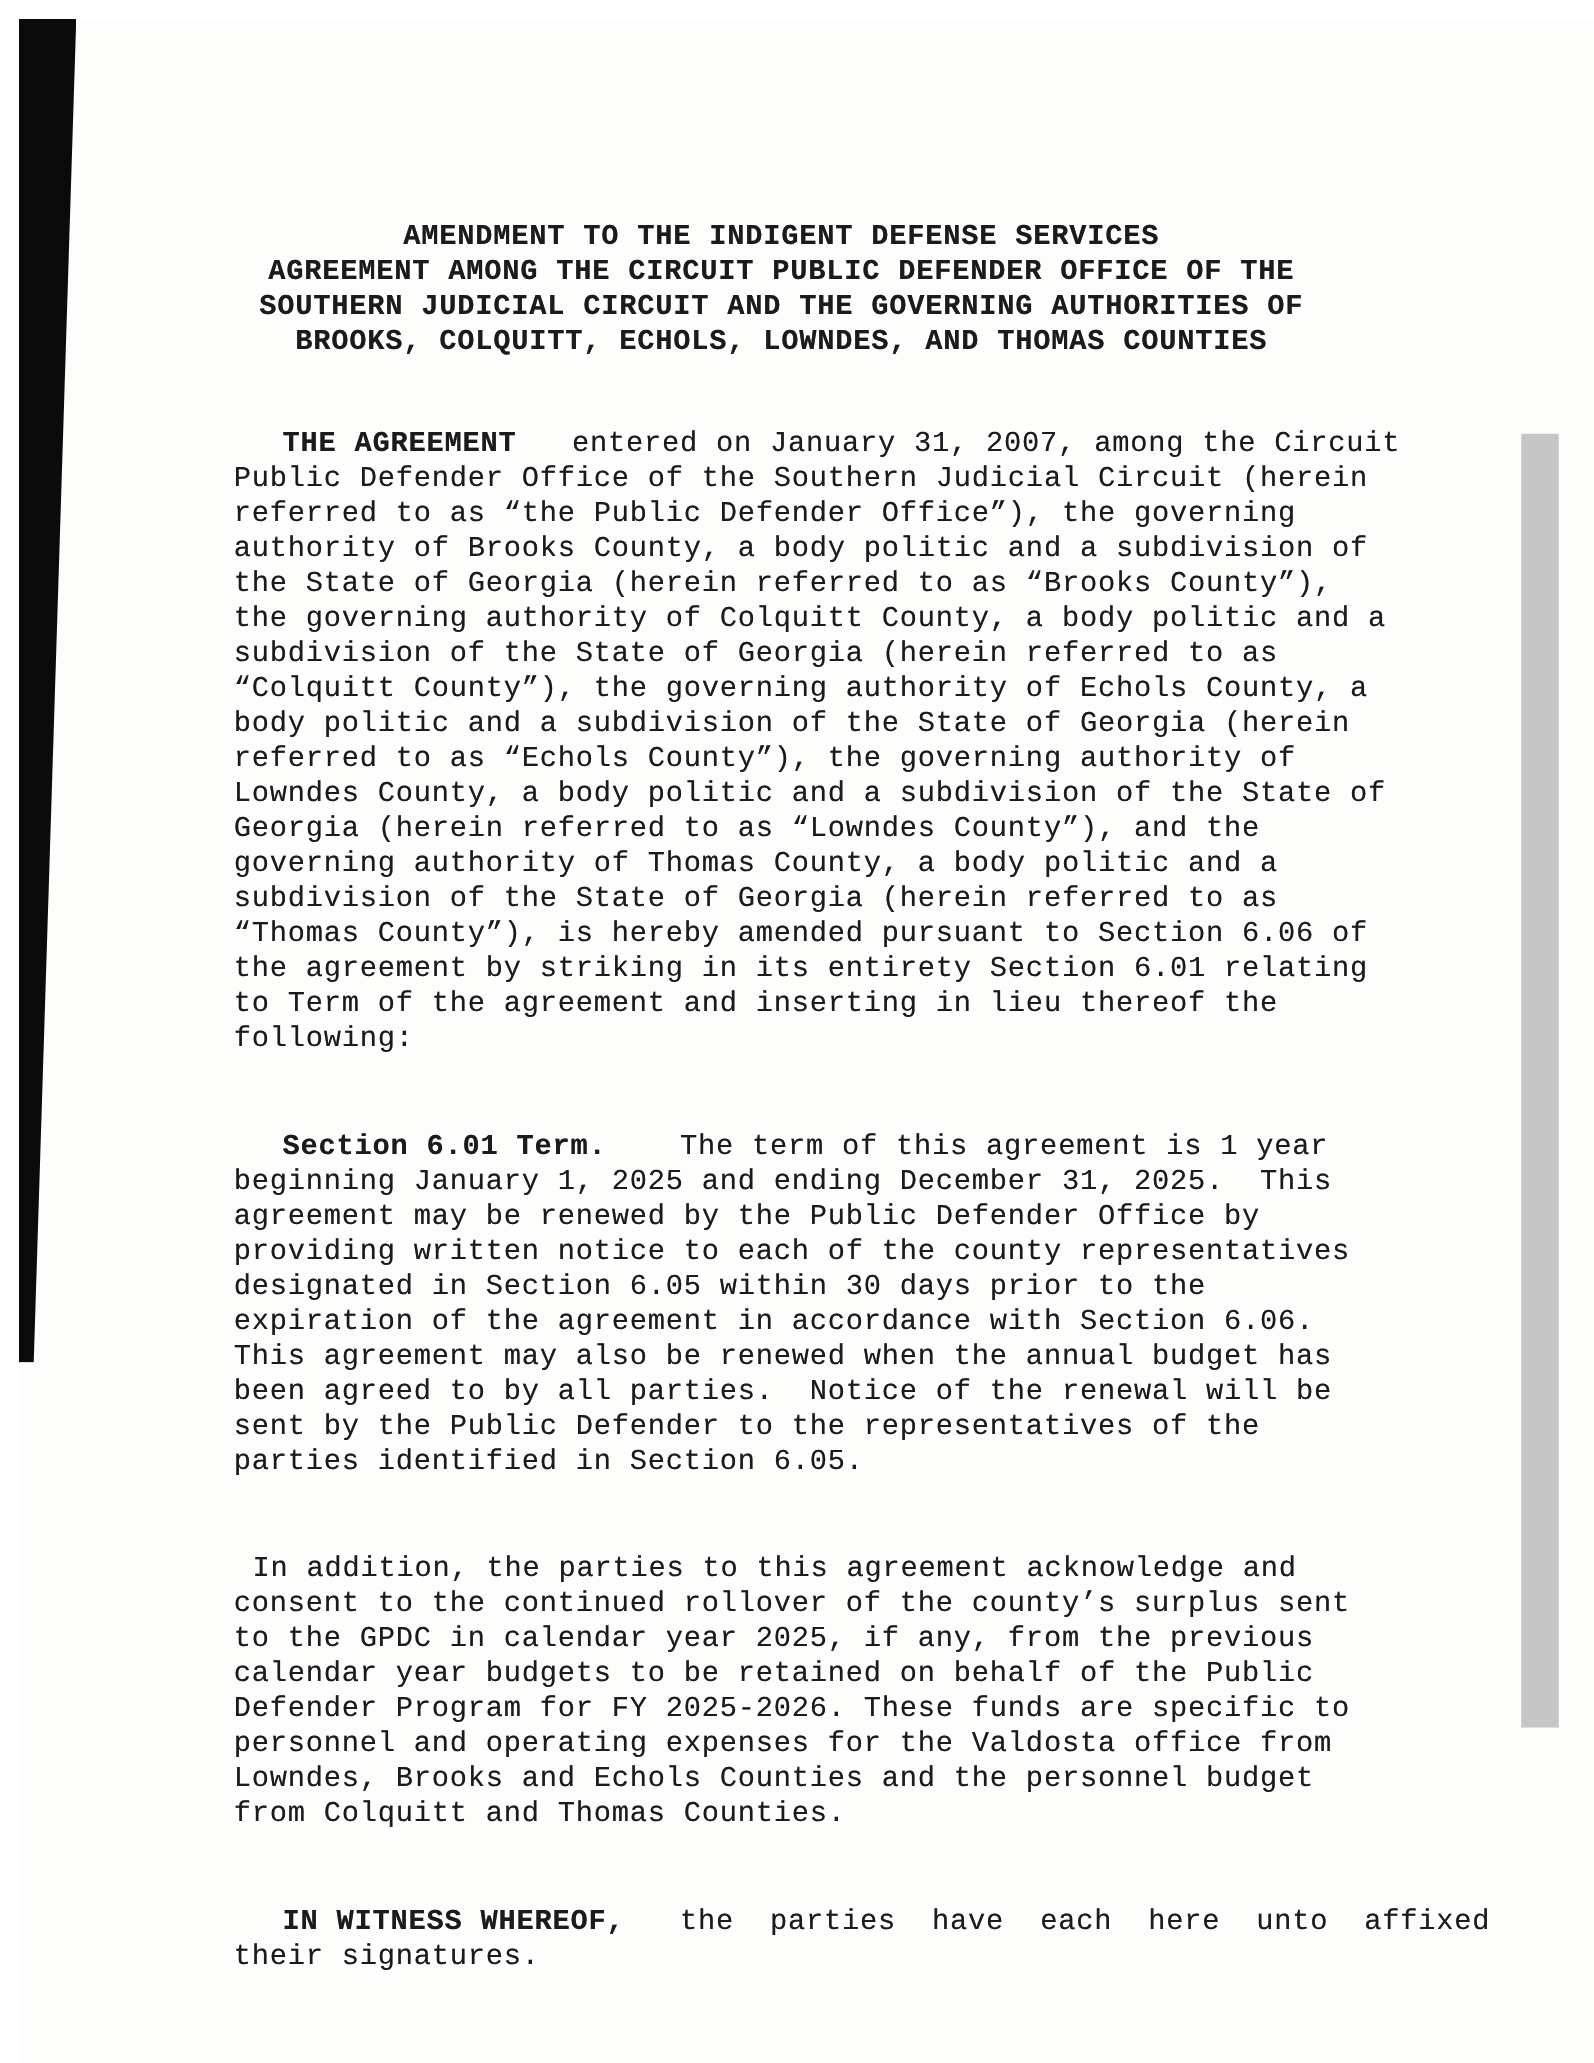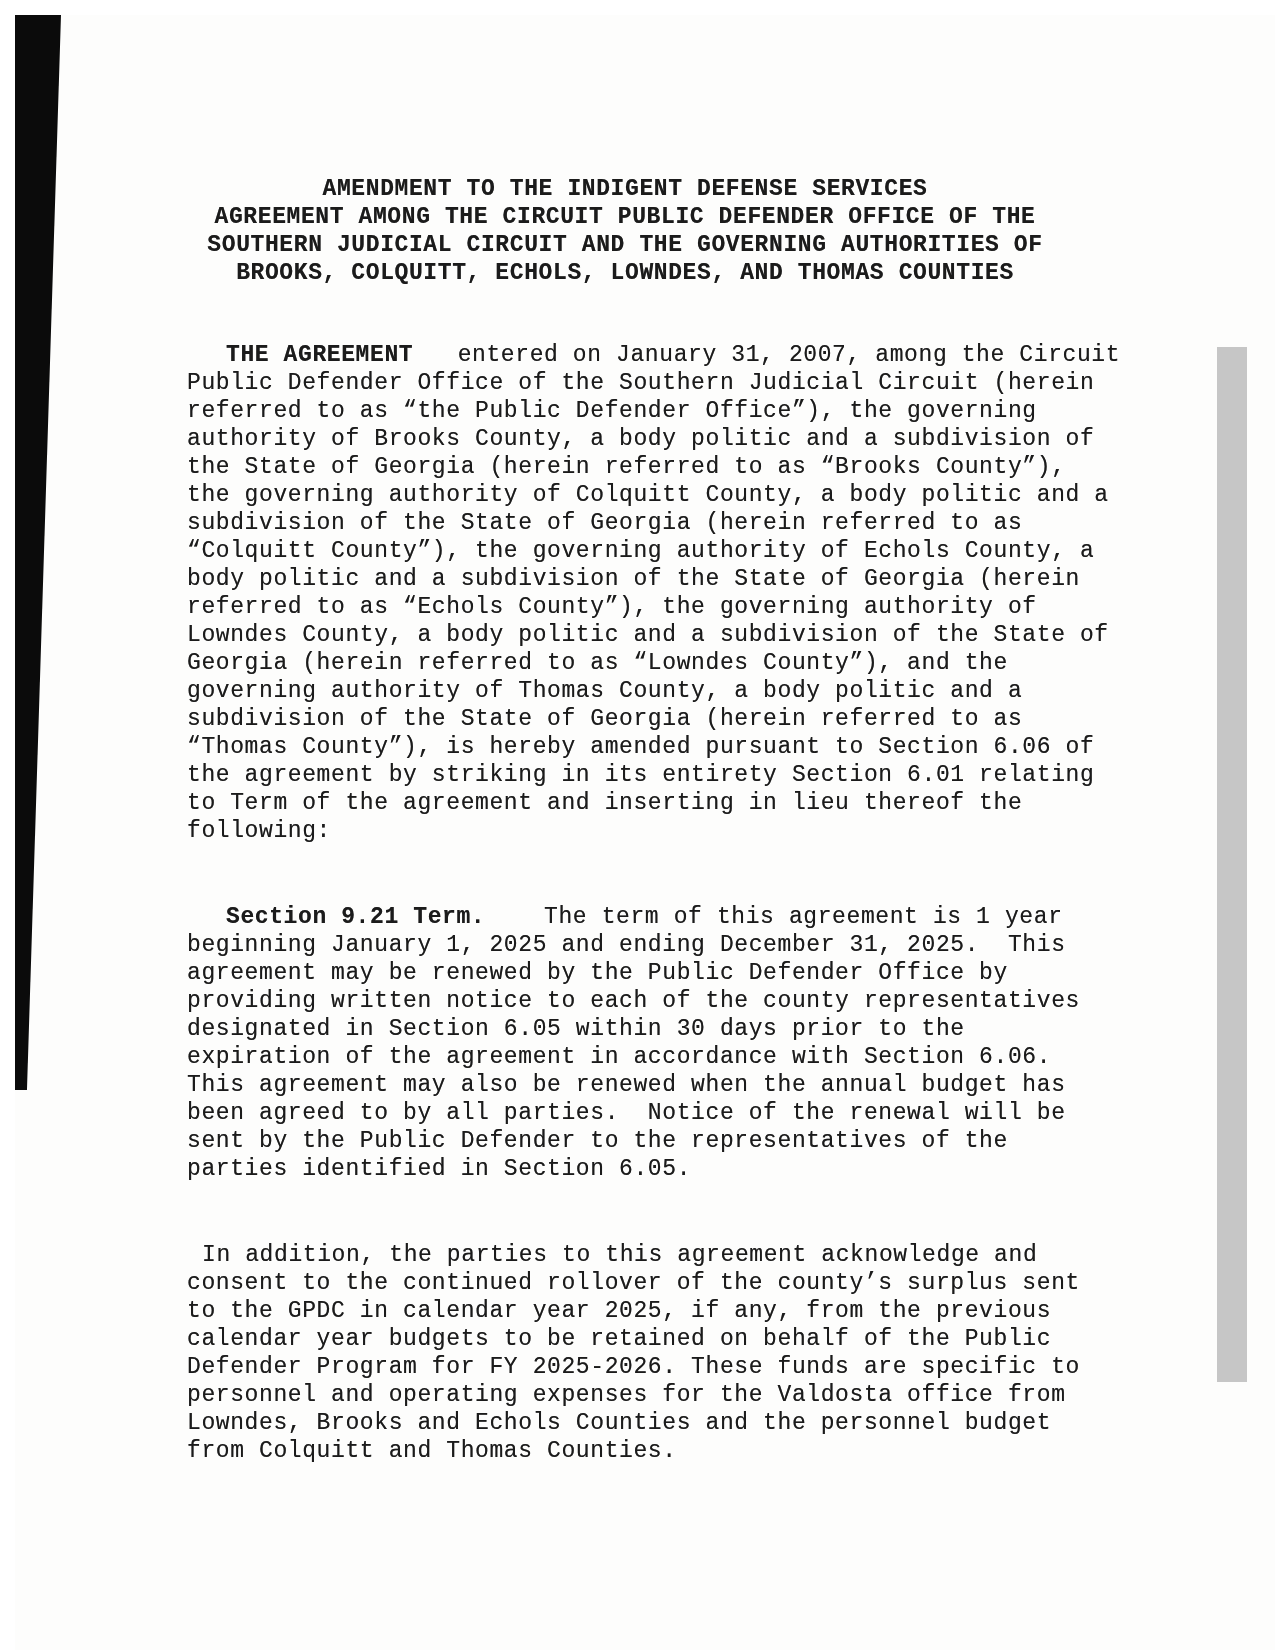--- a/index.html
+++ b/index.html
@@ -92,35 +92,37 @@
 referred to as “Echols County”), the governing authority of
 Lowndes County, a body politic and a subdivision of the State of
 Georgia (herein referred to as “Lowndes County”), and the
 governing authority of Thomas County, a body politic and a
 subdivision of the State of Georgia (herein referred to as
 “Thomas County”), is hereby amended pursuant to Section 6.06 of
 the agreement by striking in its entirety Section 6.01 relating
 to Term of the agreement and inserting in lieu thereof the
 following:</span></p>
 
-    <p class="para"><span class="lead">Section 9.21 Term.</span><span>  The term of this agreement is 1 year
+    <p class="para"><span class="lead">Section 6.01 Term.</span><span>  The term of this agreement is 1 year
 beginning January 1, 2025 and ending December 31, 2025.  This
 agreement may be renewed by the Public Defender Office by
 providing written notice to each of the county representatives
 designated in Section 6.05 within 30 days prior to the
 expiration of the agreement in accordance with Section 6.06.
 This agreement may also be renewed when the annual budget has
 been agreed to by all parties.  Notice of the renewal will be
 sent by the Public Defender to the representatives of the
 parties identified in Section 6.05.</span></p>
 
     <p class="para"><span>In addition, the parties to this agreement acknowledge and
 consent to the continued rollover of the county’s surplus sent
 to the GPDC in calendar year 2025, if any, from the previous
 calendar year budgets to be retained on behalf of the Public
 Defender Program for FY 2025-2026. These funds are specific to
 personnel and operating expenses for the Valdosta office from
 Lowndes, Brooks and Echols Counties and the personnel budget
 from Colquitt and Thomas Counties.</span></p>
 
+    <p class="para"><span class="lead">IN WITNESS WHEREOF,</span><span> the  parties  have  each  here  unto  affixed
+their signatures.</span></p>
 
   </div>
 </div>
 
 </body></html>

